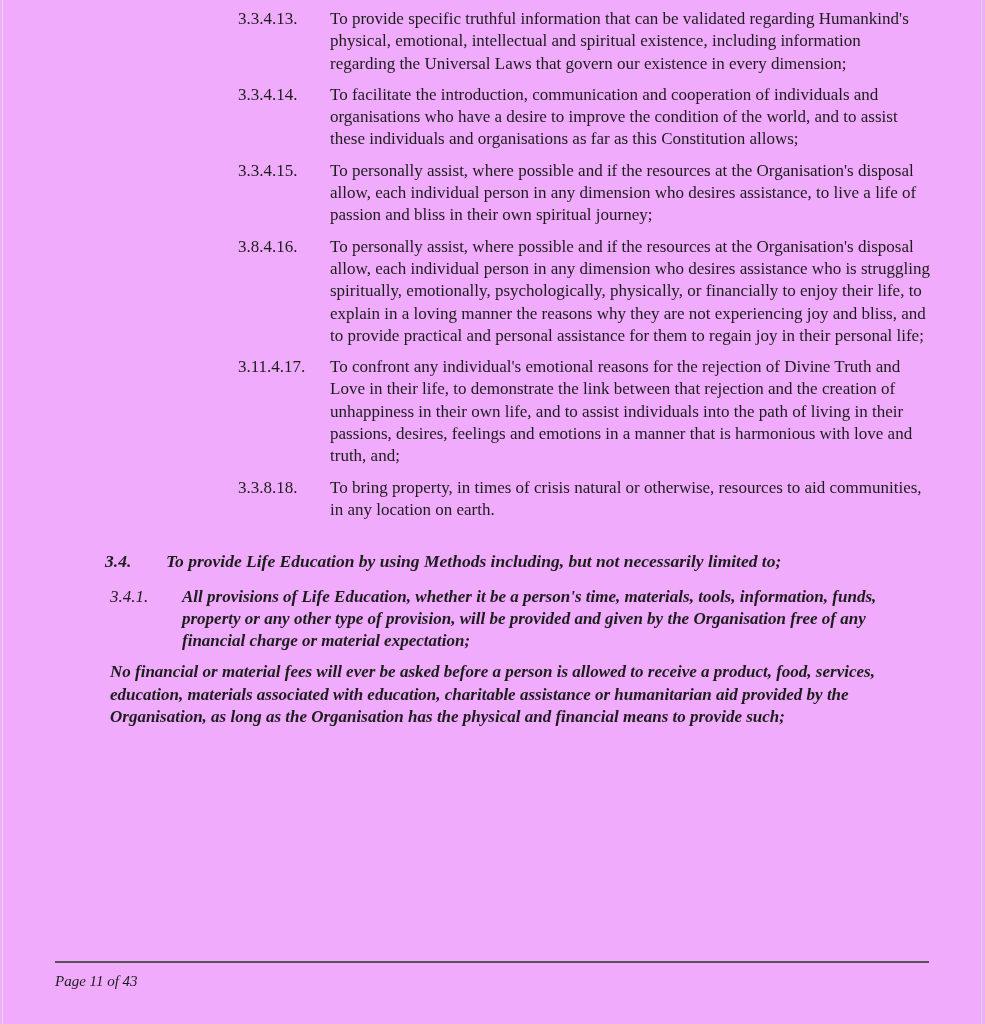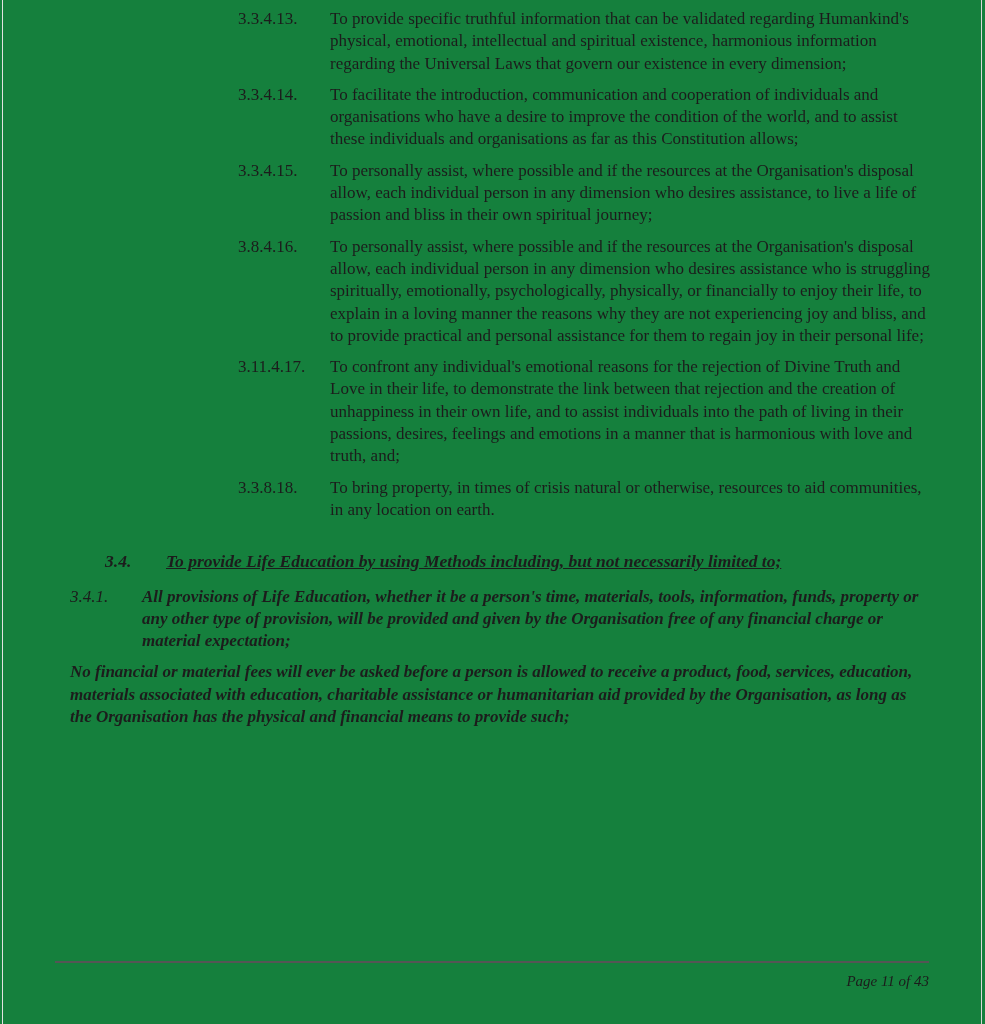--- a/index.html
+++ b/index.html
@@ -4,21 +4,21 @@
 <style>
   html, body {
     margin: 0;
     padding: 0;
     background: #ffffff;
   }
   .page {
     position: relative;
     width: 985px;
     height: 1024px;
-    background: #15803d;
+    background: #f0abfc;
     overflow: hidden;
     font-family: "Liberation Serif", "DejaVu Serif", serif;
     color: #1c1c1c;
   }
   .page-edge {
     position: absolute;
     top: 0;
     bottom: 0;
     width: 1px;
     background: #e2e2e2;
@@ -56,27 +56,26 @@
     font-size: 17.5px;
     line-height: 22.3px;
     font-weight: bold;
     font-style: italic;
   }
   .section-heading .num {
     flex: 0 0 61px;
   }
   .section-heading .txt {
     flex: 1 1 auto;
-    text-decoration: underline;
   }
 
   
   .clause-l3 {
     display: flex;
-    padding-left: 70px;
+    padding-left: 110px;
     padding-right: 55px;
     margin-bottom: 9px;
     font-size: 17px;
     line-height: 22.3px;
     font-style: italic;
   }
   .clause-l3 .num {
     flex: 0 0 72px;
   }
   .clause-l3 .txt {
@@ -91,39 +90,39 @@
     top: 961px;
     width: 874px;
     height: 2px;
     background: #555555;
   }
   .footer-text {
     position: absolute;
     left: 55px;
     top: 973px;
     width: 874px;
-    text-align: right;
+    text-align: left;
     font-size: 15px;
     font-style: italic;
     color: #1c1c1c;
   }
 </style>
 </head>
 <body>
 
 <div class="page">
 
   <div class="page-edge left"></div>
   <div class="page-edge right"></div>
 
   <div class="content">
 
     <div class="clause-l4">
       <span class="num">3.3.4.13.</span>
-      <div class="txt">To provide specific truthful information that can be validated regarding Humankind's physical, emotional, intellectual and spiritual existence, harmonious information regarding the Universal Laws that govern our existence in every dimension;</div>
+      <div class="txt">To provide specific truthful information that can be validated regarding Humankind's physical, emotional, intellectual and spiritual existence, including information regarding the Universal Laws that govern our existence in every dimension;</div>
     </div>
 
     <div class="clause-l4">
       <span class="num">3.3.4.14.</span>
       <div class="txt">To facilitate the introduction, communication and cooperation of individuals and organisations who have a desire to improve the condition of the world, and to assist these individuals and organisations as far as this Constitution allows;</div>
     </div>
 
     <div class="clause-l4">
       <span class="num">3.3.4.15.</span>
       <div class="txt">To personally assist, where possible and if the resources at the Organisation's disposal allow, each individual person in any dimension who desires assistance, to live a life of passion and bliss in their own spiritual journey;</div>

